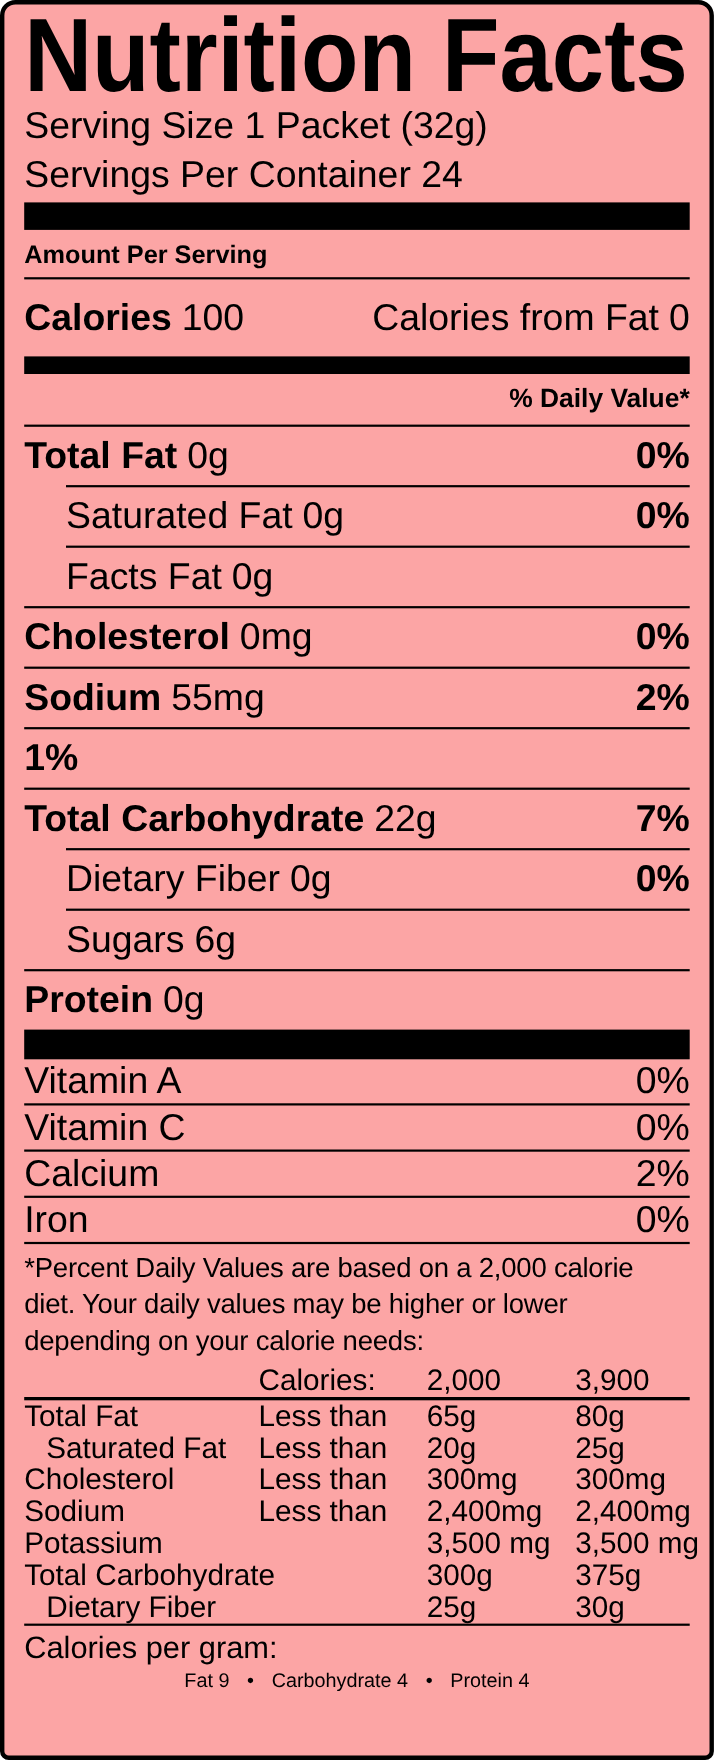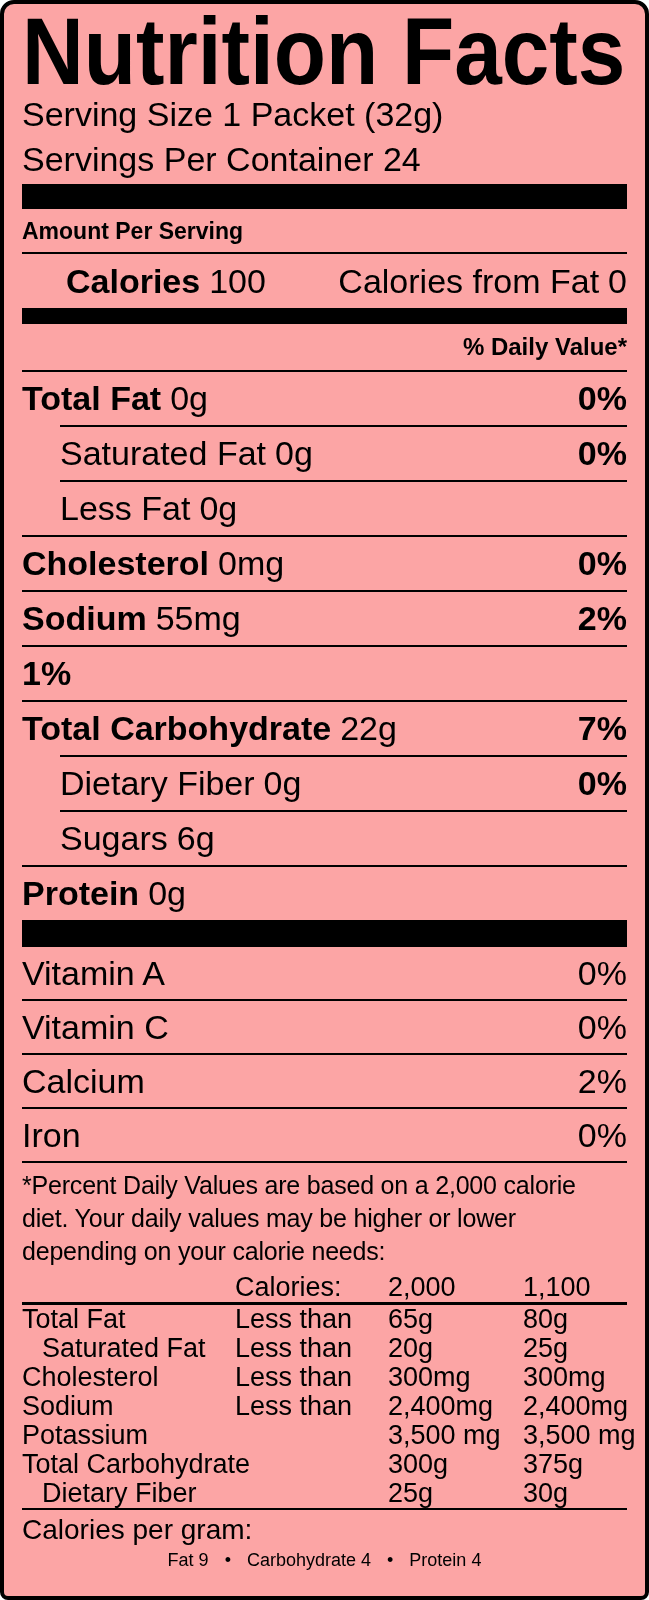--- a/index.html
+++ b/index.html
@@ -14,28 +14,28 @@
   }
   .serv{font-size:34px;line-height:45px;}
   .bar{background:#000;width:100%;}
   .bar1{height:25px;margin-top:2px;}
   .bar2{height:16px;}
   .bar3{height:27px;}
   .aps{font-size:23px;font-weight:bold;line-height:24px;padding:10px 0 9px;}
   .sep{height:2px;background:#000;}
   .sep.ind{margin-left:38px;}
   .sep3{height:3px;background:#000;}
-  .cal-row{height:54px;font-size:34px;display:flex;justify-content:space-between;align-items:center;margin-left:44px;}
+  .cal-row{height:70px;font-size:34px;display:flex;justify-content:space-between;align-items:center;}
   .amt{margin-left:9px;font-weight:normal;}
   .dvh{font-size:24px;font-weight:bold;text-align:right;line-height:26px;padding:10px 0;}
   .row{height:53px;font-size:34px;display:flex;justify-content:space-between;align-items:center;gap:46px;}
   .row .nm b{font-weight:bold;}
   .row.sub{padding-left:38px;}
   .row .dv{font-weight:bold;}
-  .vrow{height:52px;font-size:34px;display:flex;justify-content:space-between;align-items:center;}
+  .vrow{height:40px;font-size:34px;display:flex;justify-content:space-between;align-items:center;}
   .fn-text{font-size:25px;line-height:33px;padding-top:6px;letter-spacing:-0.2px;}
   .fn-grid{display:grid;grid-template-columns:213px 153px 135px 1fr;font-size:27px;}
   .fn-grid span{white-space:nowrap;}
   .fn-header{height:34px;align-items:end;line-height:30px;}
   .fn-row{line-height:29px;}
   .fn-ind{padding-left:20px;}
   .cpg{font-size:28px;line-height:30px;padding-top:5px;}
   .cpg-items{font-size:18px;line-height:31px;text-align:center;}
   .blt{margin:0 16px;}
 </style>
@@ -72,21 +72,21 @@
   </div>
   <div class="sep ind"></div>
 
   <div class="row sub">
     <span class="nm"><span>Saturated Fat</span><span class="amt">0g</span></span>
     <span class="dv">0%</span>
   </div>
   <div class="sep ind"></div>
 
   <div class="row sub">
-    <span class="nm"><span>Less Fat</span><span class="amt">0g</span></span>
+    <span class="nm"><span>Facts Fat</span><span class="amt">0g</span></span>
   </div>
   <div class="sep"></div>
 
   <div class="row">
     <span class="nm"><b>Cholesterol</b><span class="amt">0mg</span></span>
     <span class="dv">0%</span>
   </div>
   <div class="sep"></div>
 
   <div class="row">
@@ -146,21 +146,21 @@
     <span>0%</span>
   </div>
   <div class="sep"></div>
 
   <div class="fn-text">*Percent Daily Values are based on a 2,000 calorie diet. Your daily values may be higher or lower depending on your calorie needs:</div>
 
   <div class="fn-grid fn-header">
     <span></span>
     <span>Calories:</span>
     <span>2,000</span>
-    <span>1,100</span>
+    <span>3,900</span>
   </div>
   <div class="sep3"></div>
 
   <div class="fn-grid fn-row">
     <span>Total Fat</span>
     <span>Less than</span>
     <span>65g</span>
     <span>80g</span>
   </div>
   <div class="fn-grid fn-row">

